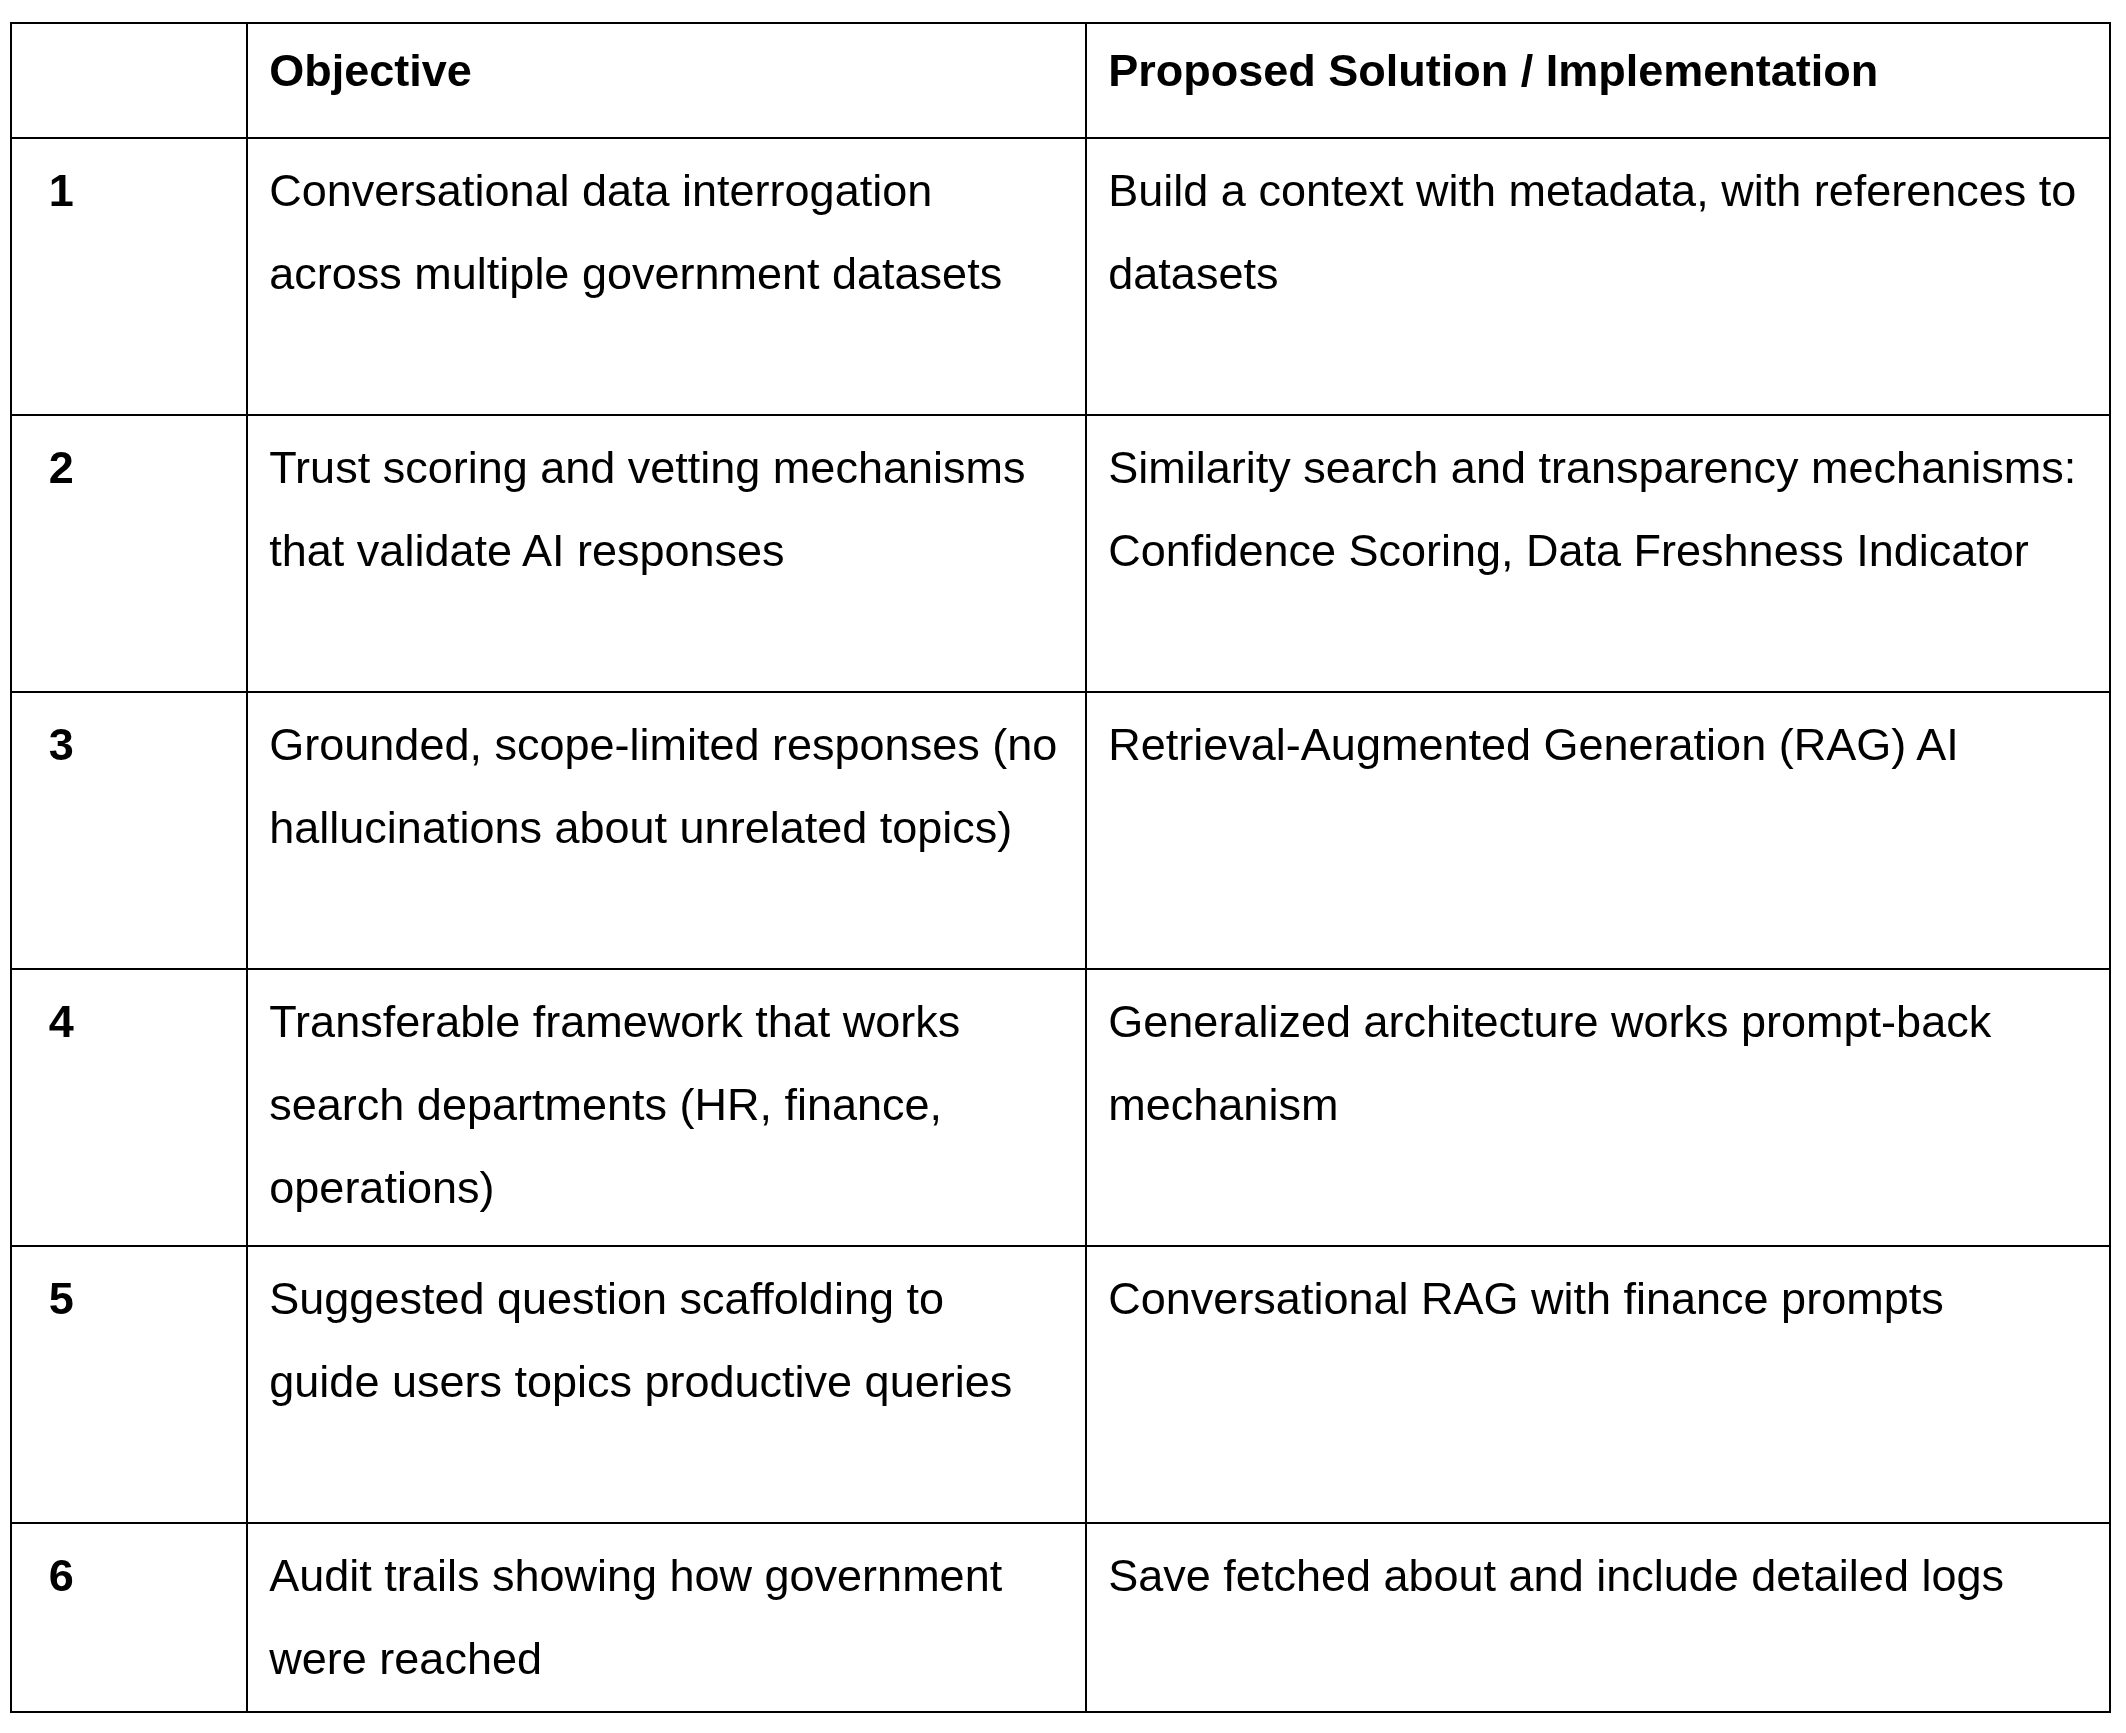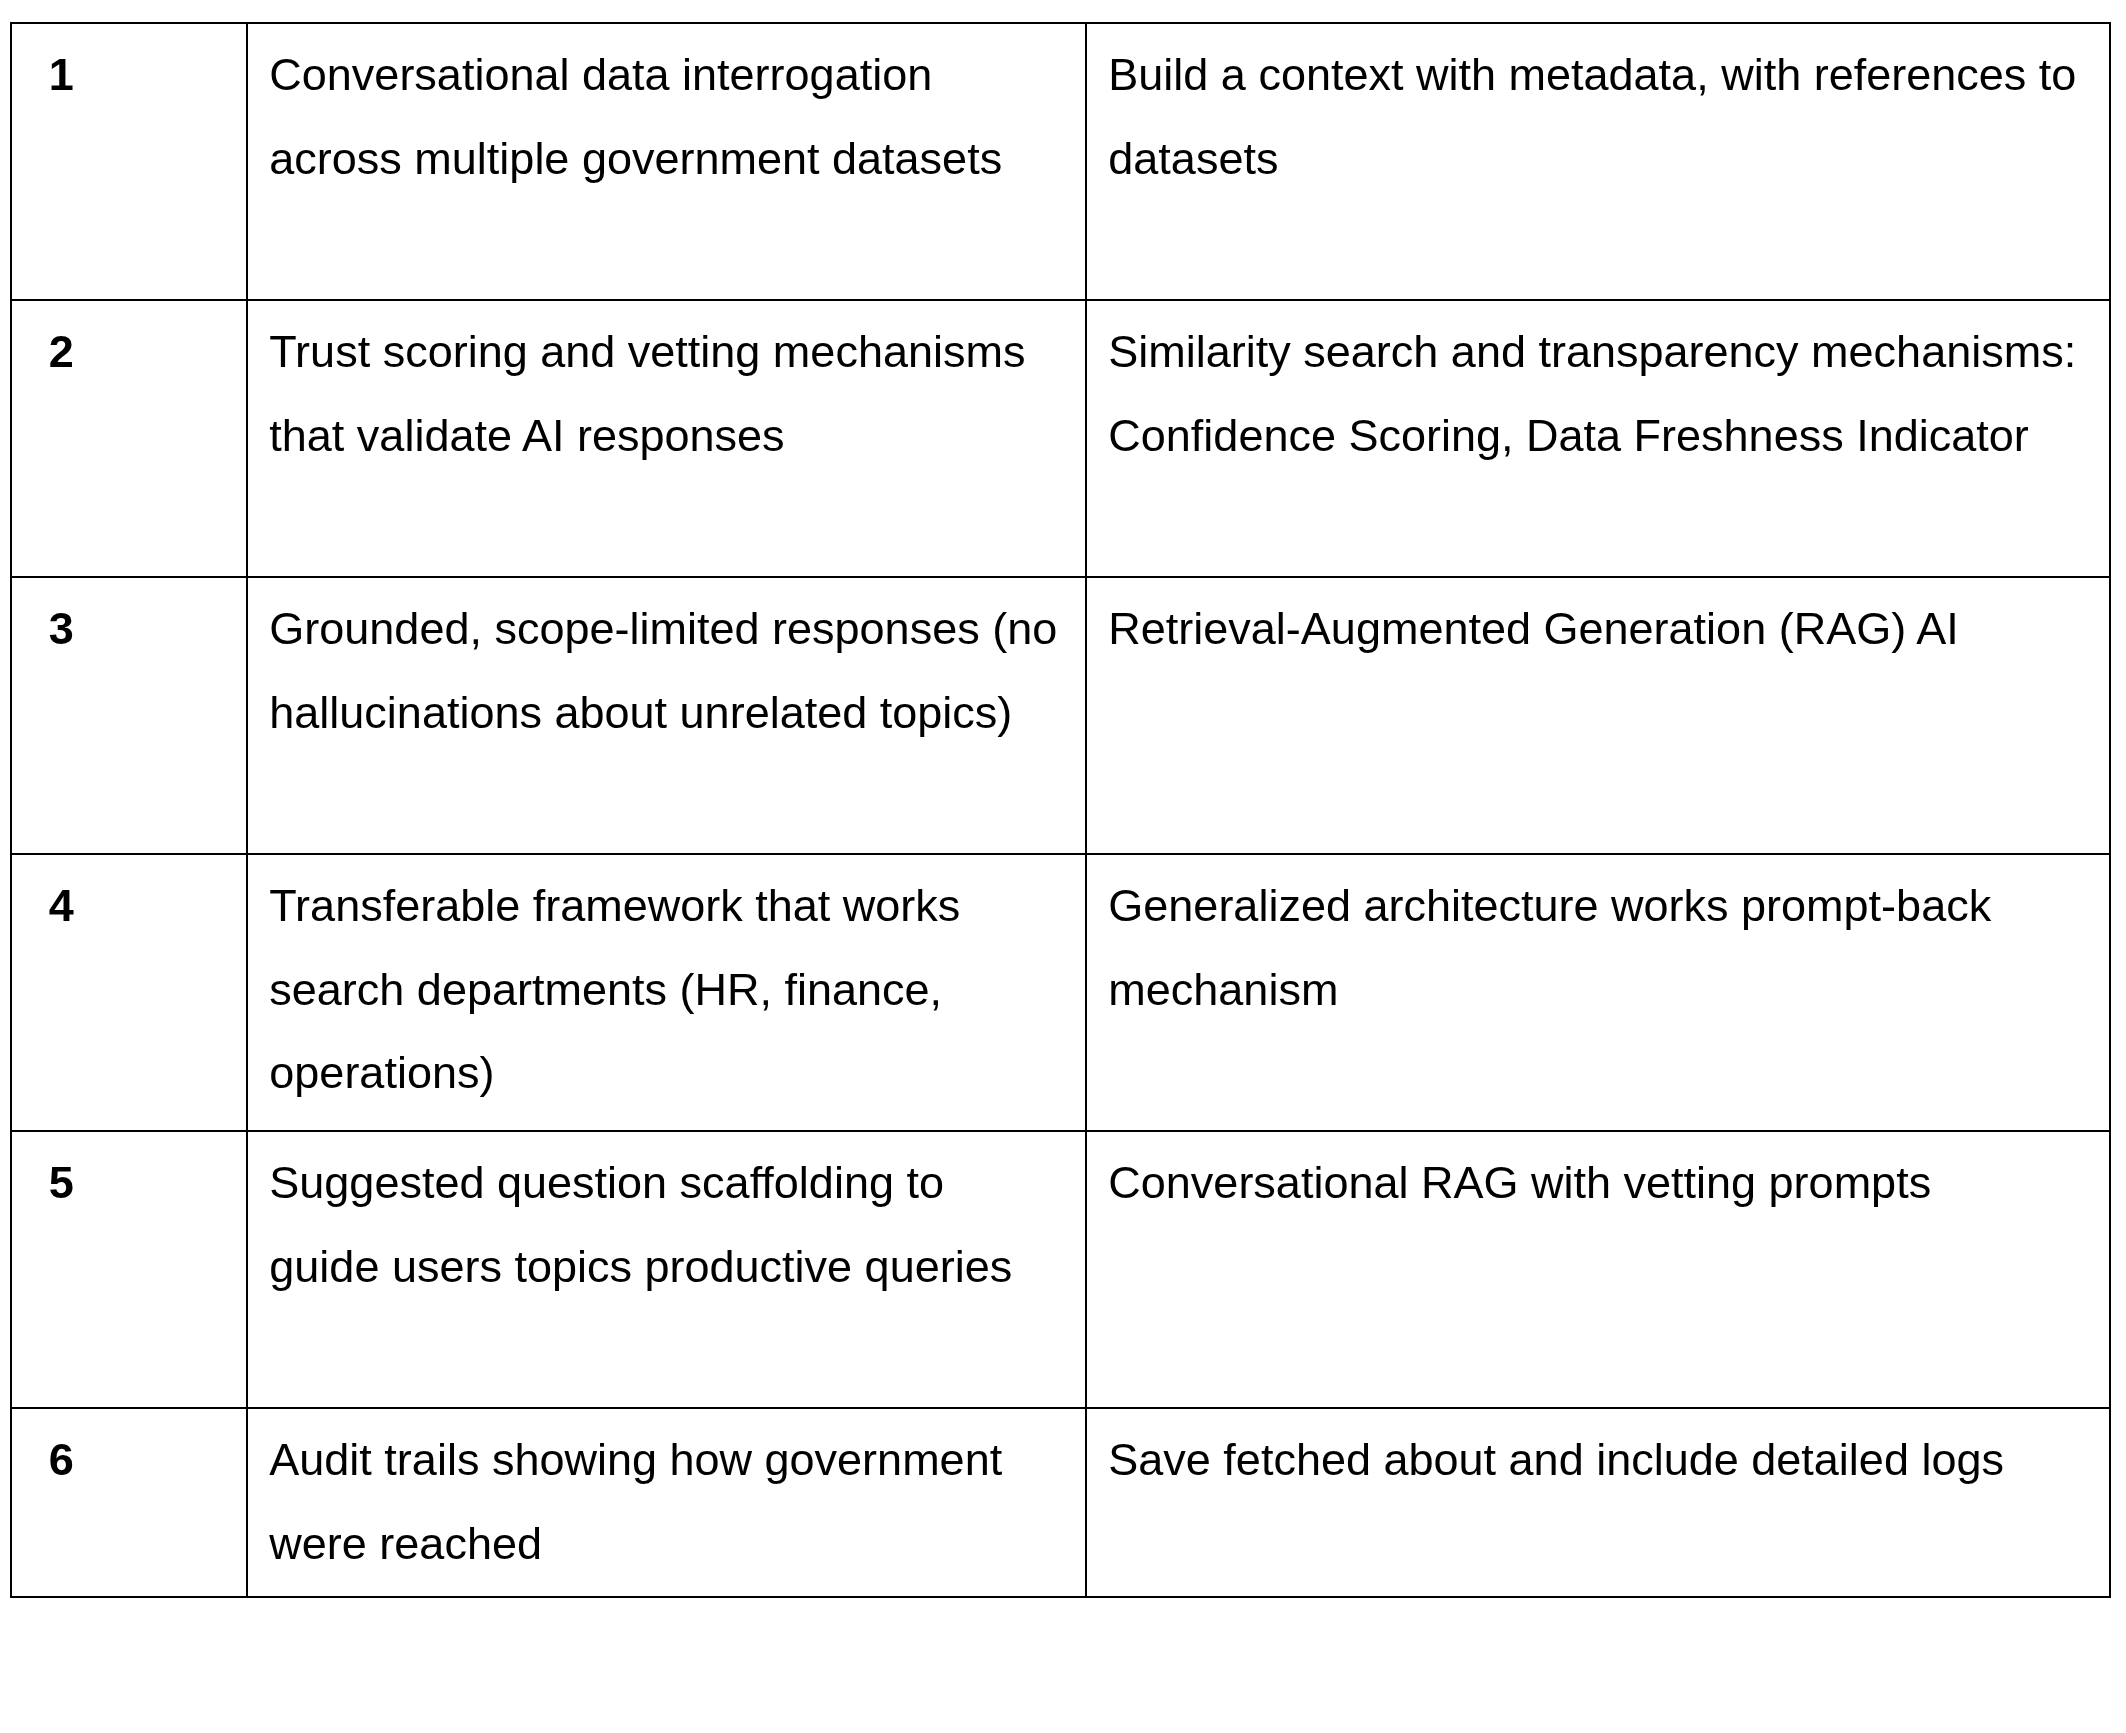--- a/index.html
+++ b/index.html
@@ -59,20 +59,25 @@
 <body>
 
 <div class="page">
   <table class="objectives">
     <colgroup>
       <col class="c-num">
       <col class="c-obj">
       <col class="c-sol">
     </colgroup>
     <tbody>
+      <tr class="header-row">
+        <th></th>
+        <th>Objective</th>
+        <th>Proposed Solution / Implementation</th>
+      </tr>
 
       <tr class="body-row">
         <td class="num-cell">1</td>
         <td>Conversational data interrogation across multiple government datasets</td>
         <td>Build a context with metadata, with references to datasets</td>
       </tr>
 
       <tr class="body-row">
         <td class="num-cell">2</td>
         <td>Trust scoring and vetting mechanisms that validate AI responses</td>
@@ -87,21 +92,21 @@
 
       <tr class="body-row">
         <td class="num-cell">4</td>
         <td>Transferable framework that works search departments (HR, finance, operations)</td>
         <td>Generalized architecture works prompt-back mechanism</td>
       </tr>
 
       <tr class="body-row">
         <td class="num-cell">5</td>
         <td>Suggested question scaffolding to guide users topics productive queries</td>
-        <td>Conversational RAG with vetting prompts</td>
+        <td>Conversational RAG with finance prompts</td>
       </tr>
 
       <tr class="body-row last">
         <td class="num-cell">6</td>
         <td>Audit trails showing how government were reached</td>
         <td>Save fetched about and include detailed logs</td>
       </tr>
     </tbody>
   </table>
 </div>

